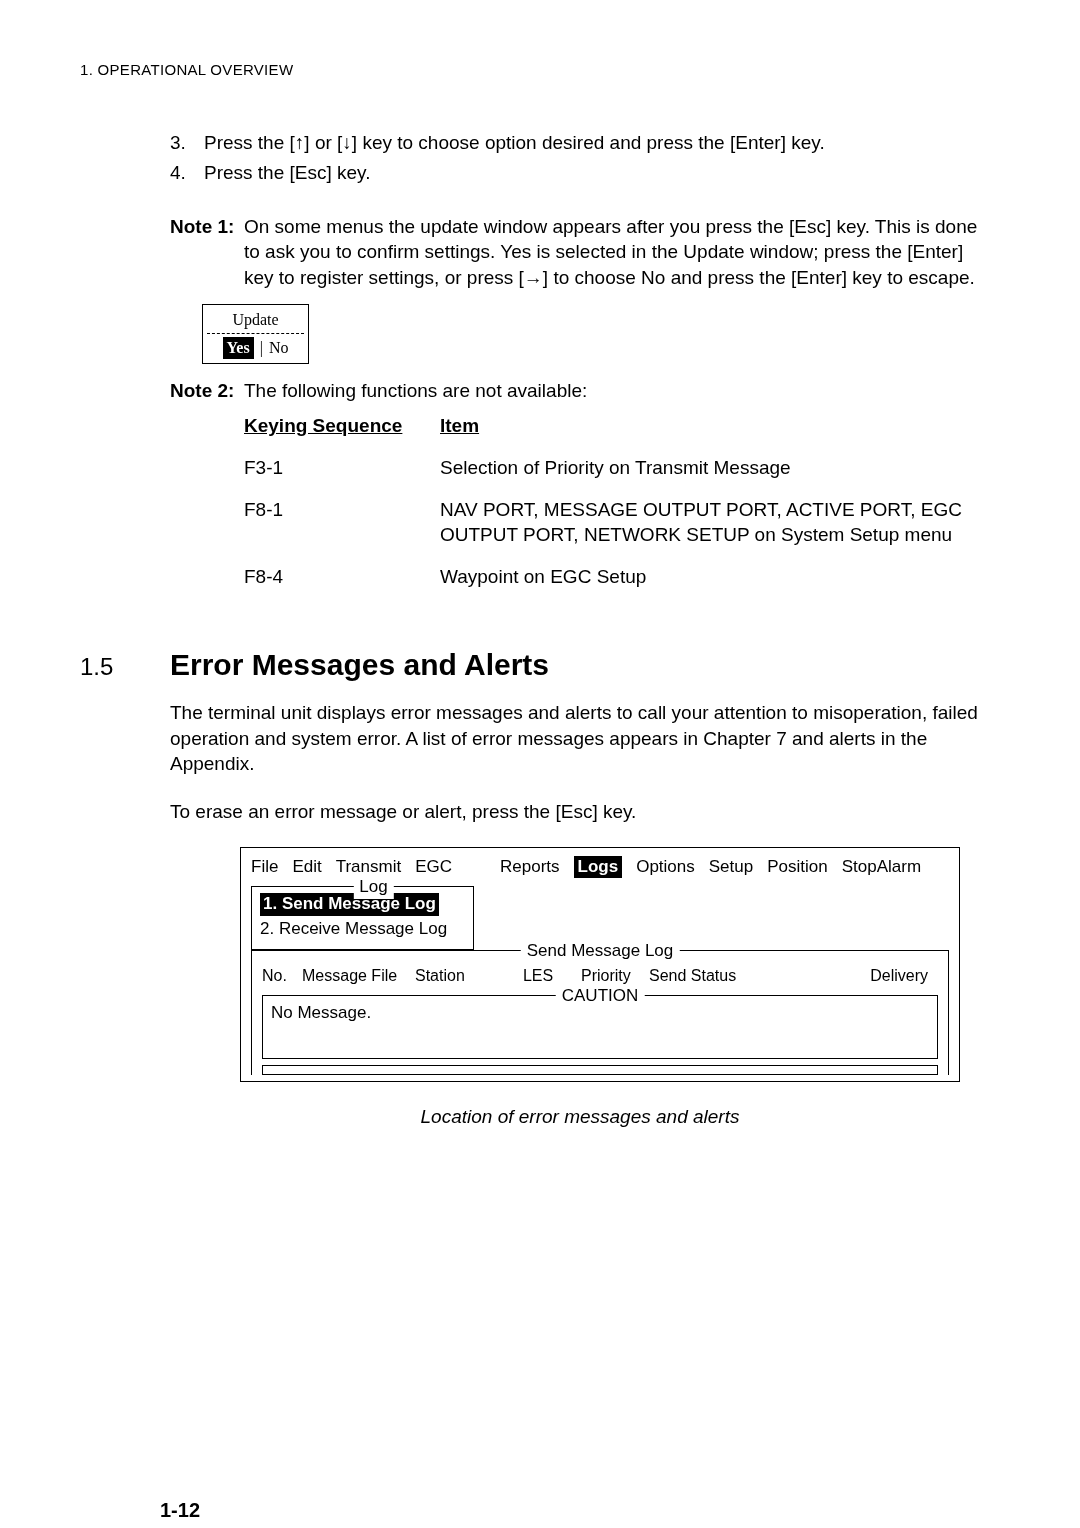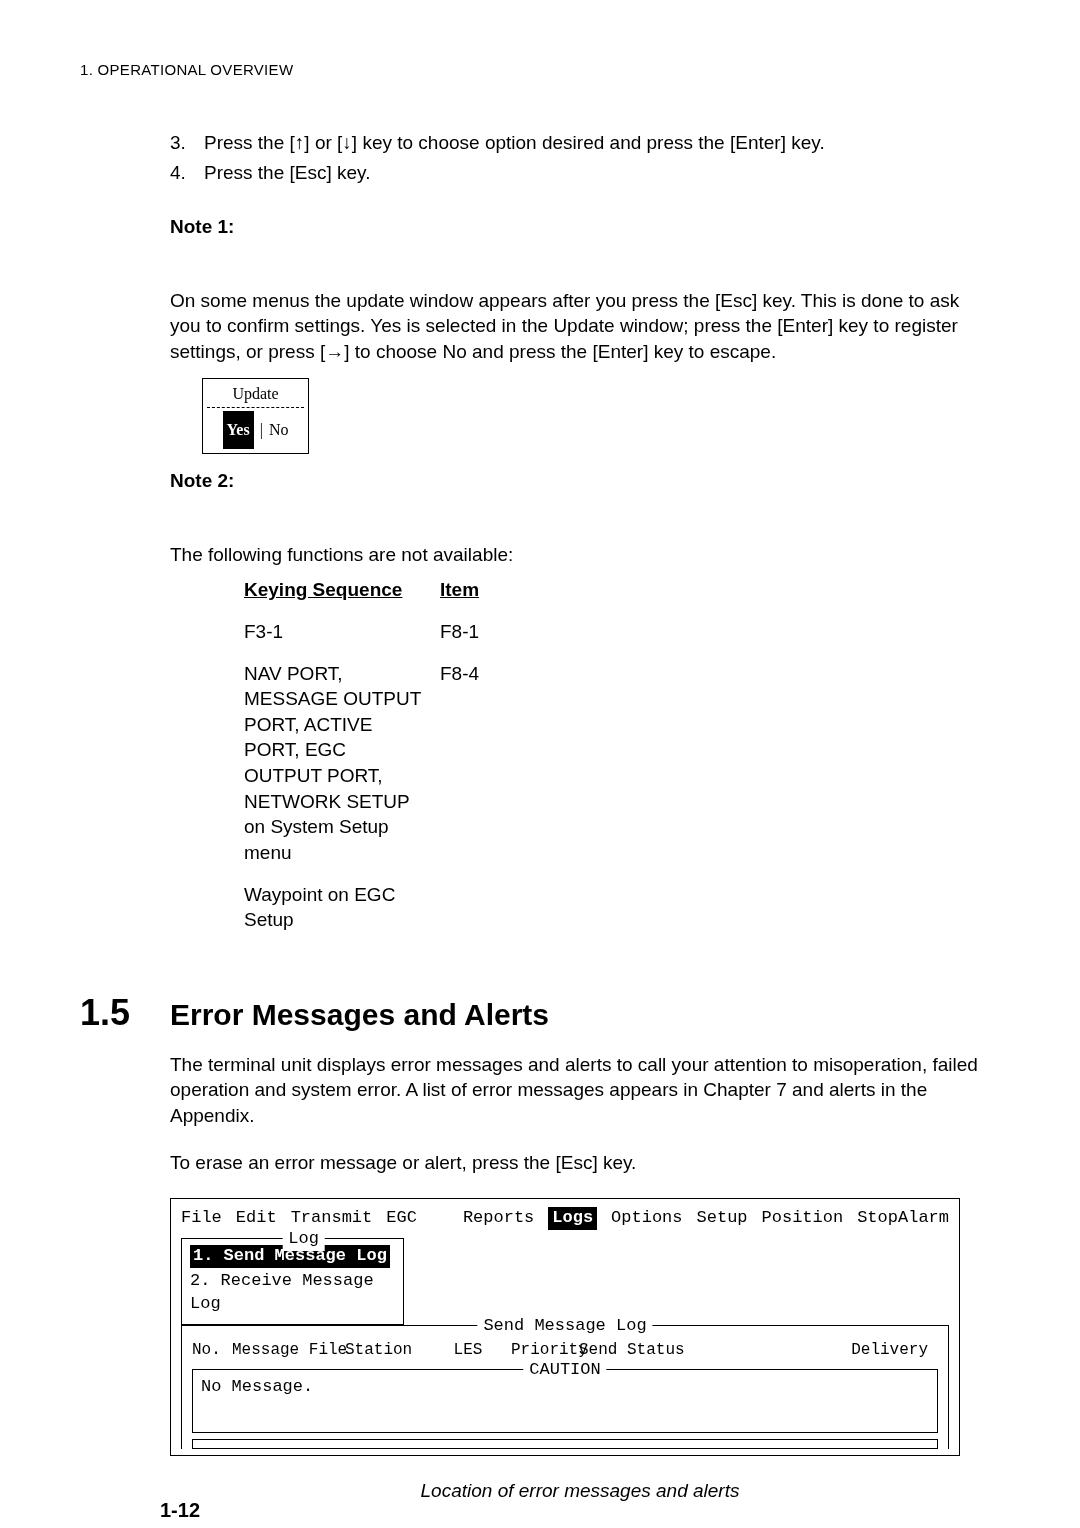--- a/index.html
+++ b/index.html
@@ -29,21 +29,20 @@
     width: 34px;
     flex: 0 0 34px;
   }
   .list-body {
     flex: 1;
   }
   .note-row {
     display: flex;
     margin-top: 28px;
     margin-bottom: 6px;
-    flex-direction: column;
   }
   .note-label {
     flex: 0 0 74px;
     font-weight: bold;
   }
   .note-body {
     flex: 1;
   }
   .arrow {
     font-family: "Times New Roman", serif;
@@ -70,21 +69,21 @@
   .update-opts {
     display: flex;
     justify-content: center;
     align-items: center;
     padding: 3px 0 4px 0;
     gap: 6px;
   }
   .update-yes {
     background: #000;
     color: #fff;
-    padding: 8px 4px;
+    padding: 0 4px;
     font-weight: bold;
   }
   .update-bar {
     font-weight: normal;
   }
 
   
   .ks-table {
     margin-top: 10px;
     display: grid;
@@ -100,38 +99,39 @@
   }
 
   
   .section-row {
     display: flex;
     align-items: baseline;
     margin-top: 56px;
     margin-bottom: 14px;
   }
   .section-num {
-    font-size: 36px;
-    font-weight: bold;
+    font-size: 24px;
+    font-weight: normal;
     width: 90px;
     flex: 0 0 90px;
   }
   .section-title {
     font-size: 30px;
     font-weight: bold;
   }
   .para {
     margin-bottom: 22px;
   }
 
   
   .terminal {
+    margin-left: 70px;
     margin-right: 30px;
     border: 1px solid #000;
-    font-family: Liberation Mono, monospace;
+    font-family: Liberation Sans, sans-serif;
     font-size: 17px;
     padding: 8px 10px 6px 10px;
     position: relative;
   }
   .menu-bar {
     display: flex;
     gap: 14px;
     padding-bottom: 8px;
     flex-wrap: nowrap;
   }
@@ -261,20 +261,21 @@
 
   <div class="note-row" style="margin-top:14px;">
     <div class="note-label">Note 2:</div>
     <div class="note-body">The following functions are not available:</div>
   </div>
 
   <div class="ks-table">
     <div class="ks-head">Keying Sequence</div>
     <div class="ks-head">Item</div>
     <div>F3-1</div>
+    <div>Selection of Priority on Transmit Message</div>
     <div>F8-1</div>
     <div>NAV PORT, MESSAGE OUTPUT PORT, ACTIVE PORT, EGC OUTPUT PORT, NETWORK SETUP on System Setup menu</div>
     <div>F8-4</div>
     <div>Waypoint on EGC Setup</div>
   </div>
 
 </div>
 
 <div class="section-row">
   <div class="section-num">1.5</div>

